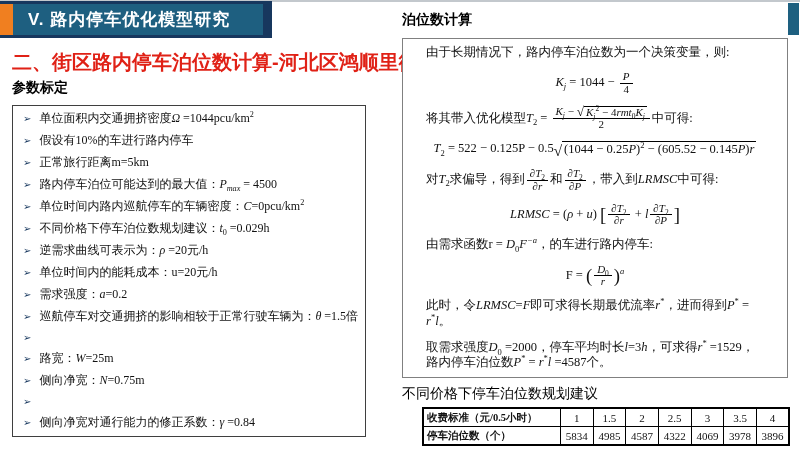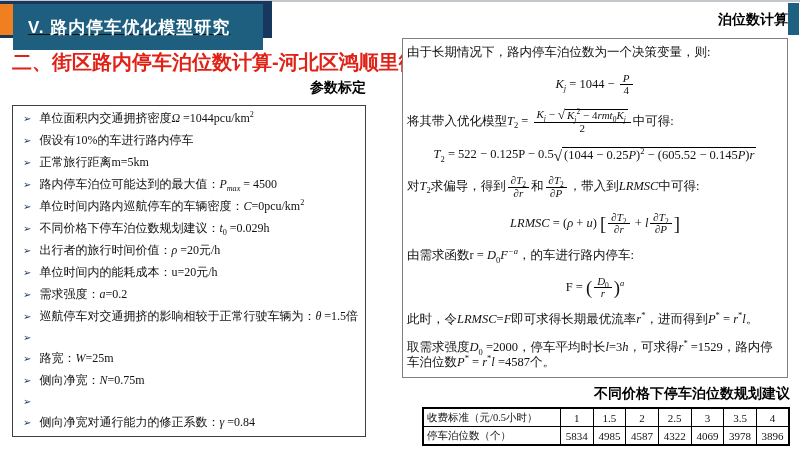--- a/index.html
+++ b/index.html
@@ -4,60 +4,60 @@
 <style>
   html,body{margin:0;padding:0;}
   body{
     width:800px;height:450px;background:#ffffff;overflow:hidden;position:relative;
     font-family:"Liberation Serif","DejaVu Serif",serif;color:#111;
   }
   .slide{position:absolute;inset:0;}
   .top-line{position:absolute;top:0;left:0;width:800px;height:2px;background:#c3c8cd;}
   .header{position:absolute;top:1px;left:0;width:272px;height:37px;background:#17375e;}
   .header .orange{position:absolute;left:0;top:3px;width:13px;height:31px;background:#f07f20;}
-  .header .teal{position:absolute;left:13px;top:3px;width:250px;height:46px;background:#1e5f80;
-    display:flex;align-items:center;padding-left:15px;box-sizing:border-box;text-decoration:underline;}
+  .header .teal{position:absolute;left:13px;top:3px;width:250px;height:31px;background:#1e5f80;
+    display:flex;align-items:center;padding-left:15px;box-sizing:border-box;}
   .header .teal span{color:#ffffff;font-weight:bold;font-size:17px;letter-spacing:1px;
     font-family:"Liberation Sans","DejaVu Sans",sans-serif;white-space:nowrap;}
   .corner-strip{position:absolute;top:3px;left:788px;width:11px;height:32px;background:#1e6080;}
   .subtitle{position:absolute;top:49px;left:12px;width:392px;text-align:center;color:#e02116;
     font-weight:bold;font-size:20px;font-family:"Liberation Sans","DejaVu Sans",sans-serif;white-space:nowrap;}
-  .param-title{position:absolute;top:79px;left:12px;width:354px;text-align:right;font-weight:bold;
+  .param-title{position:absolute;top:79px;left:12px;width:354px;text-align:left;font-weight:bold;
     font-size:14px;font-family:"Liberation Sans","DejaVu Sans",sans-serif;color:#000;}
   .param-box{position:absolute;left:12px;top:105px;width:354px;height:332px;border:1.5px solid #3f3f3f;
     box-sizing:border-box;background:#fff;}
   .param-box ul{list-style:none;margin:0;padding:6px 6px 6px 8px;height:100%;box-sizing:border-box;
     display:flex;flex-direction:column;justify-content:space-between;}
   .param-box li{display:flex;align-items:baseline;font-size:12px;line-height:1.15;white-space:nowrap;}
   .marker{color:#17375e;font-size:10px;margin:0 8px 0 2px;font-family:"DejaVu Sans",sans-serif;flex:0 0 auto;}
   .i{font-style:italic;}
   .sup{font-size:0.68em;vertical-align:super;line-height:0;}
   .sub{font-size:0.68em;vertical-align:sub;line-height:0;}
-  .calc-title{position:absolute;top:11px;left:402px;width:386px;text-align:right;font-weight:bold;
+  .calc-title{position:absolute;top:11px;left:402px;width:386px;text-align:left;font-weight:bold;
     font-size:14px;font-family:"Liberation Sans","DejaVu Sans",sans-serif;color:#000;}
   .calc-box{position:absolute;left:402px;top:38px;width:386px;height:340px;border:1.5px solid #808080;
-    box-sizing:border-box;background:#fff;padding:6px 4px;display:flex;flex-direction:column;
+    box-sizing:border-box;background:#fff;padding:6px 23px;display:flex;flex-direction:column;
     justify-content:space-between;font-size:12.5px;line-height:1.25;}
   .calc-box .p{text-align:left;}
   .calc-box .ctr{text-align:center;}
   .frac{display:inline-flex;flex-direction:column;text-align:center;vertical-align:middle;
     font-size:0.88em;line-height:1.05;margin:0 2px;}
   .fn{display:block;border-bottom:1px solid #000;padding:0 3px;}
   .fd{display:block;padding:0 3px;}
   .sqrt{display:inline-flex;align-items:flex-end;vertical-align:middle;}
   .rsign{font-size:1.22em;line-height:0.95;}
   .rad{border-top:1px solid #000;padding:0 2px;text-align:center;}
   .big{font-size:1.5em;vertical-align:middle;line-height:0.85;}
-  .table-title{position:absolute;top:385px;left:402px;width:388px;text-align:right;font-weight:bold;
+  .table-title{position:absolute;top:385px;left:402px;width:388px;text-align:left;font-weight:normal;
     font-size:14px;font-family:"Liberation Sans","DejaVu Sans",sans-serif;color:#000;}
   .price-table{position:absolute;left:422px;top:407px;width:368px;border-collapse:collapse;
     font-size:11px;border:2px solid #000;table-layout:fixed;background:#fff;}
   .price-table td{border:1px solid #000;text-align:center;padding:0 1px;height:17px;
     font-family:"Liberation Serif","DejaVu Serif",serif;overflow:hidden;white-space:nowrap;}
-  .price-table td.lbl{width:132px;text-align:left;padding-left:3px;font-size:10.5px;}
+  .price-table td.lbl{width:132px;text-align:left;padding-left:3px;font-size:10.5px;font-weight:bold;}
 </style>
 </head>
 <body>
 
 <div class="slide">
   <div class="top-line"></div>
 
   <div class="header">
     <div class="orange"></div>
     <div class="teal">
@@ -91,21 +91,21 @@
         <li>
           <span class="marker">➢</span>
           <span class="btext"><span>单位时间内路内巡航停车的车辆密度：</span><span class="i">C</span><span>=0pcu/km</span><span class="sup">2</span></span>
         </li>
         <li>
           <span class="marker">➢</span>
           <span class="btext"><span>不同价格下停车泊位数规划建议：</span><span class="i">t</span><span class="sub">0</span><span> =0.029h</span></span>
         </li>
         <li>
           <span class="marker">➢</span>
-          <span class="btext"><span>出行者的旅行时间价值：</span><span class="i">ρ</span><span> =20元/h</span></span>
+          <span class="btext"><span>逆需求曲线可表示为：</span><span class="i">ρ</span><span> =20元/h</span></span>
         </li>
         <li>
           <span class="marker">➢</span>
           <span class="btext"><span>单位时间内的能耗成本：u=20元/h</span></span>
         </li>
         <li>
           <span class="marker">➢</span>
           <span class="btext"><span>需求强度：</span><span class="i">a</span><span>=0.2</span></span>
         </li>
         <li>

